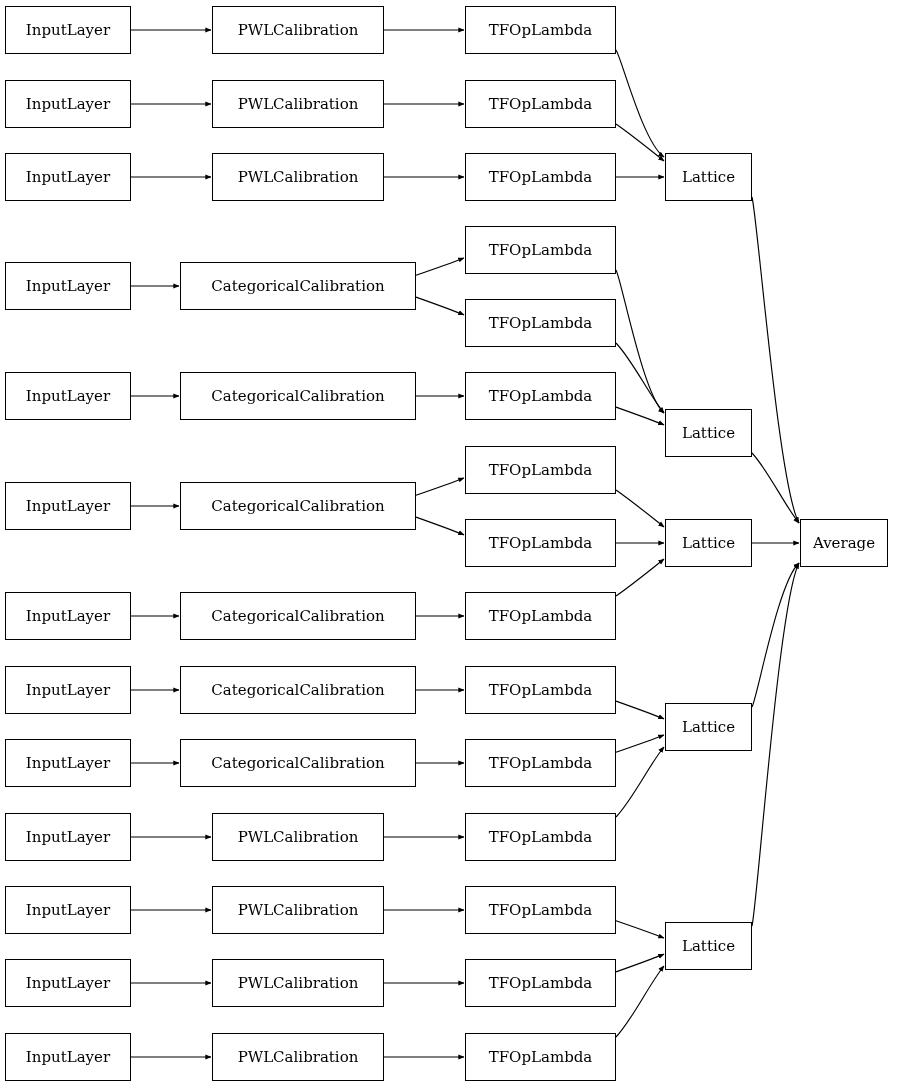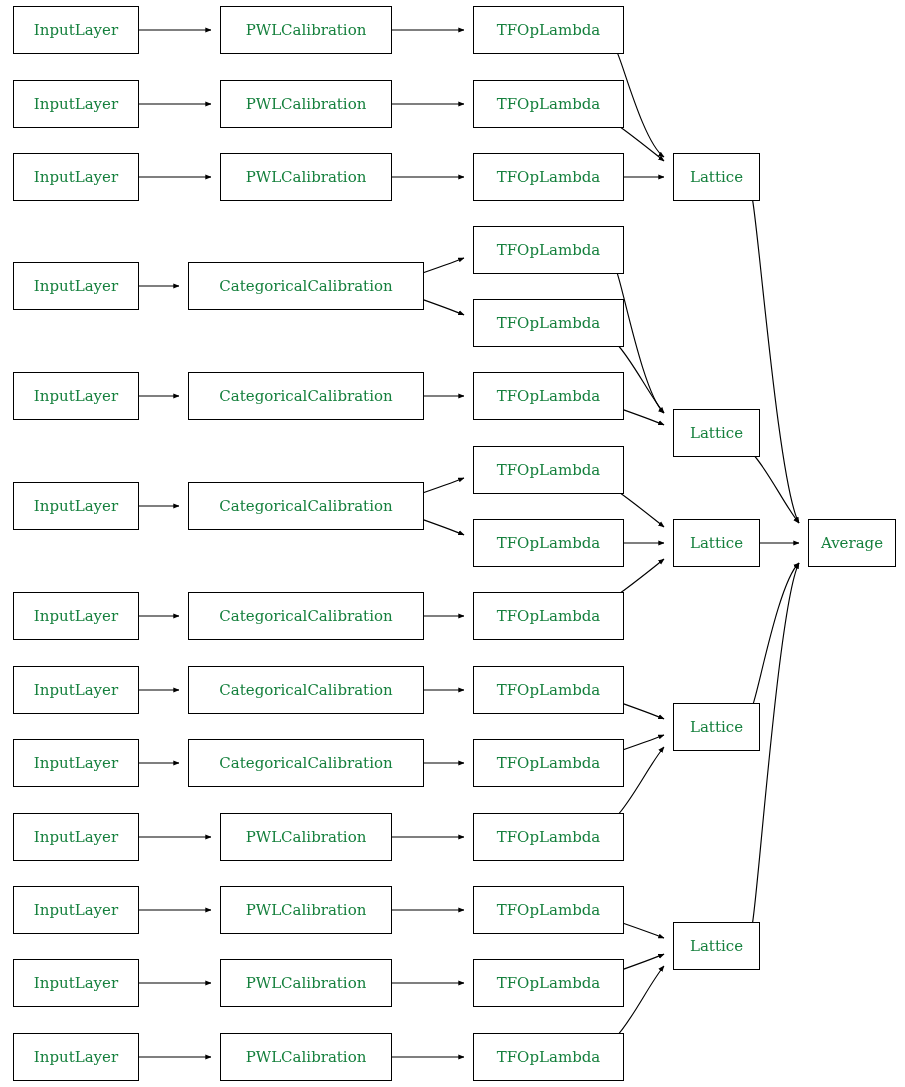--- a/index.html
+++ b/index.html
@@ -4,27 +4,26 @@
 <style>
   html,body{margin:0;padding:0;background:#ffffff;}
   body{font-family:"DejaVu Serif","Liberation Serif",serif;}
   #graph{position:relative;width:905px;height:1087px;background:#ffffff;overflow:hidden;}
   #graph svg{position:absolute;left:0;top:0;width:905px;height:1087px;}
   .node-label{
     position:absolute;
     display:flex;align-items:center;justify-content:center;
     font-family:"DejaVu Serif","Liberation Serif",serif;
     font-size:15px;
-    color:#15803d;
+    color:#000000;
     white-space:nowrap;
     box-sizing:border-box;
     background:#ffffff;
     border:1px solid #000000;
     line-height:1;
-    margin-left:8px;
   }
 </style>
 </head>
 <body>
 
 <div id="graph">
   <svg id="edge-layer" viewBox="0 0 905 1087" preserveAspectRatio="none" aria-hidden="true">
       <defs>
         <marker id="arrow" viewBox="0 0 10 10" refX="9.2" refY="5" markerWidth="6.2" markerHeight="6.2" orient="auto-start-reverse" markerUnits="userSpaceOnUse">
           <path d="M 0 0.9 L 10 5 L 0 9.1 z" fill="#000000"></path>

